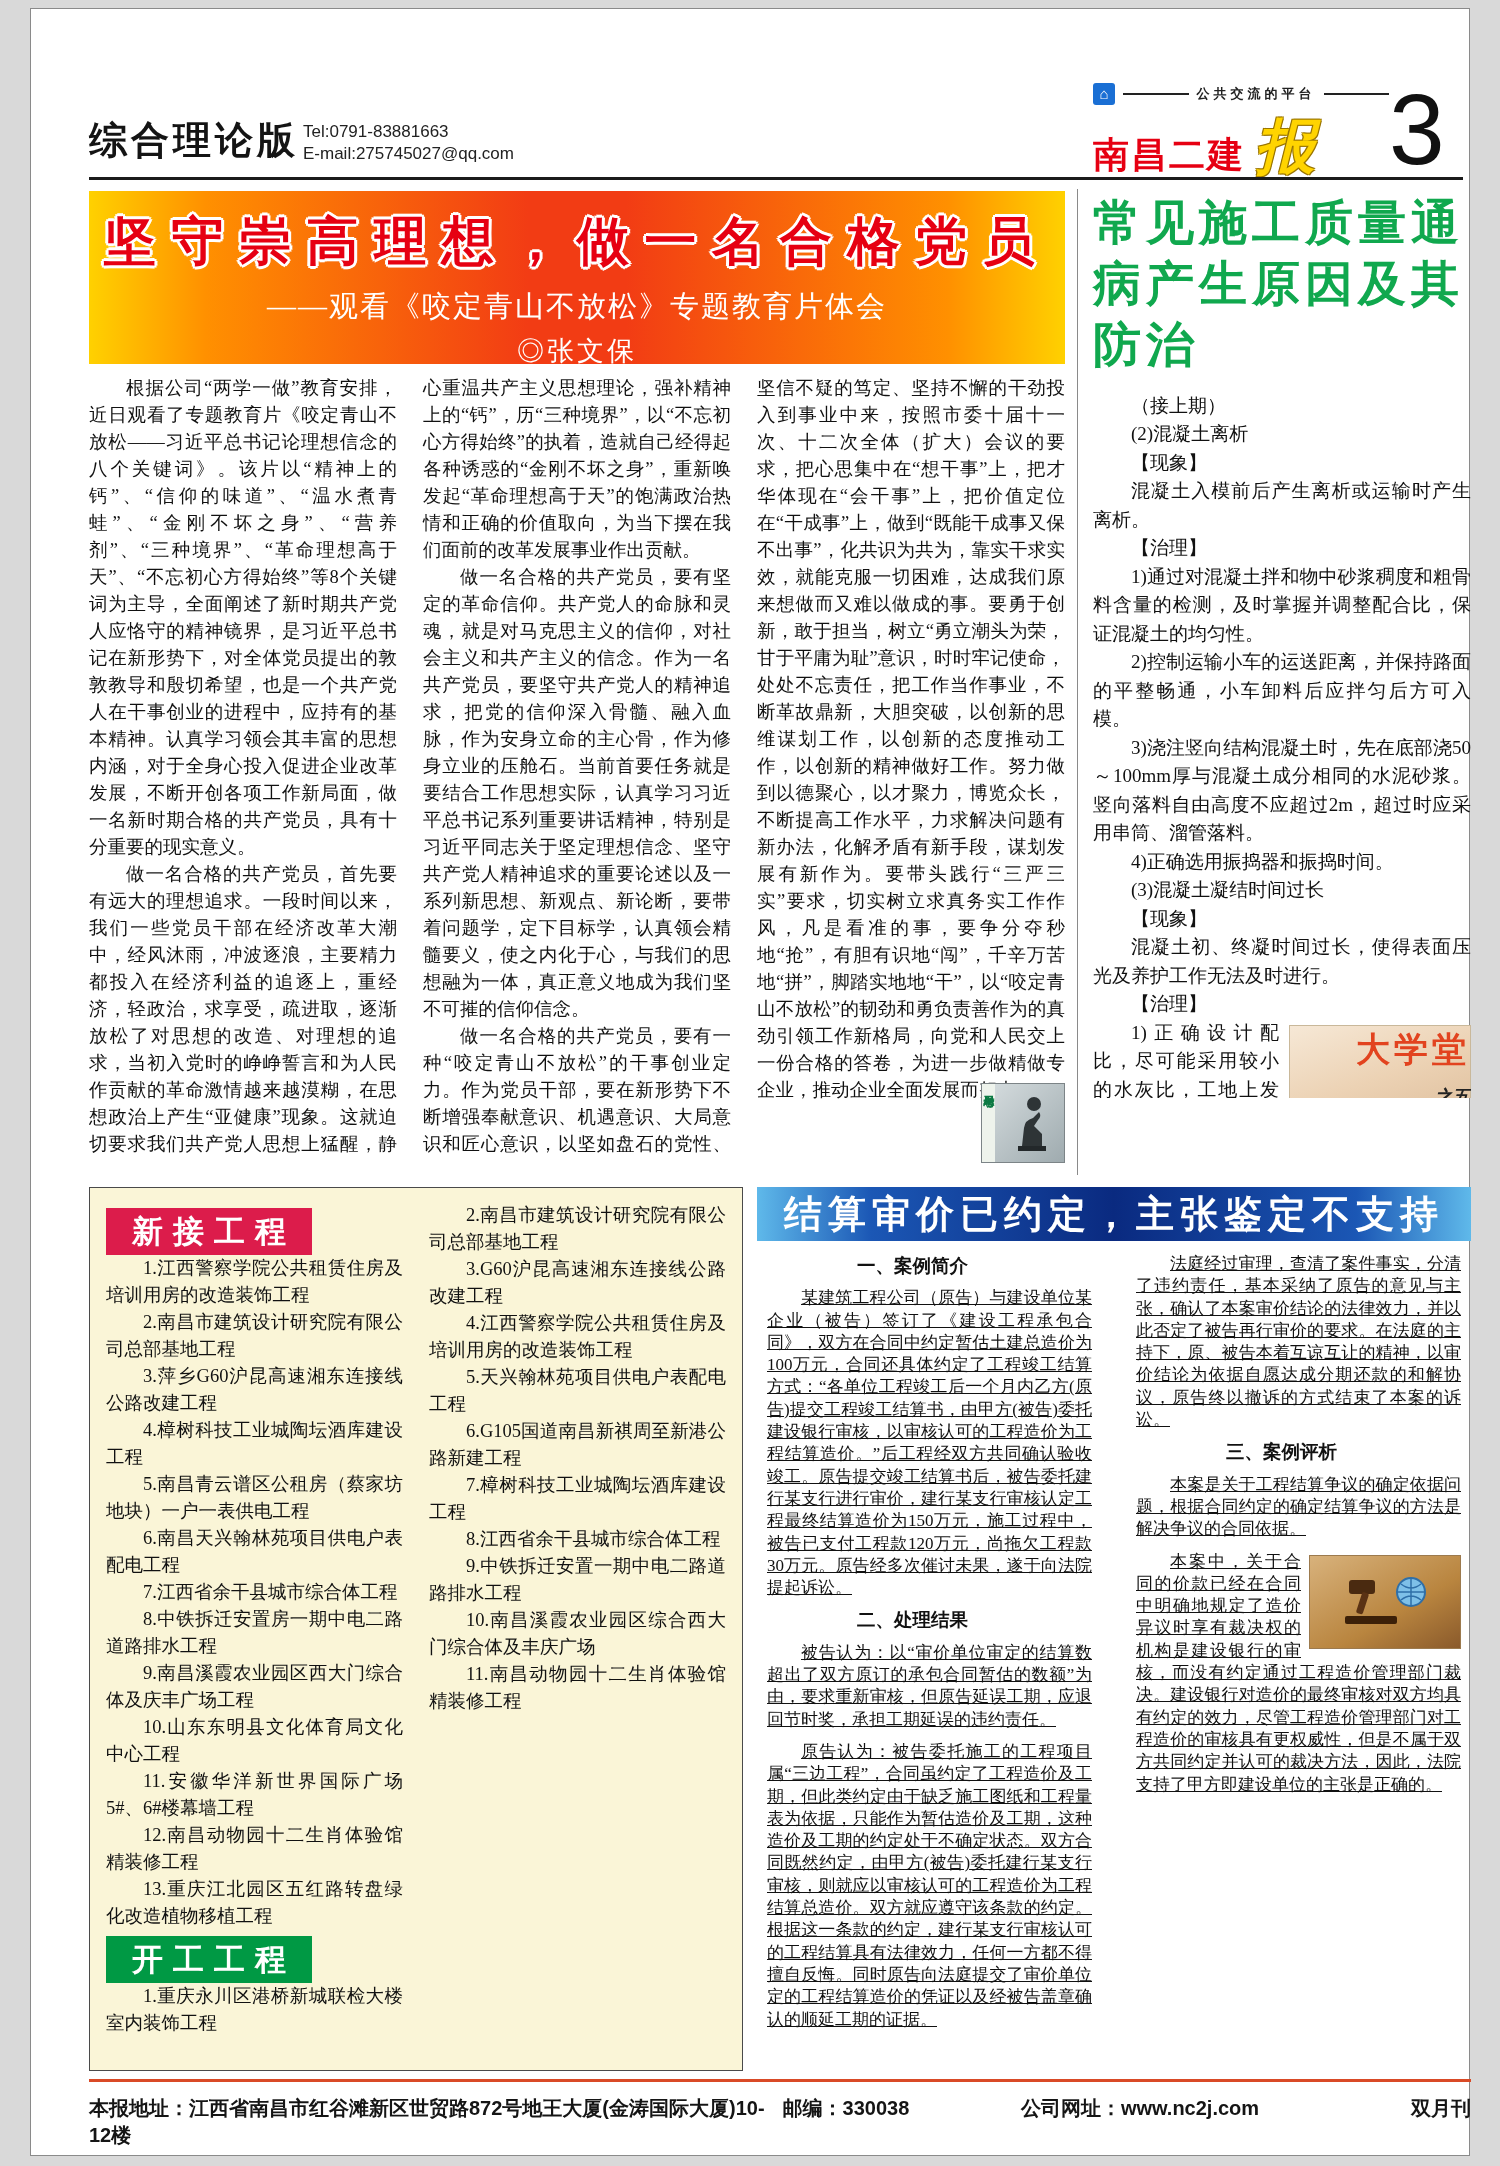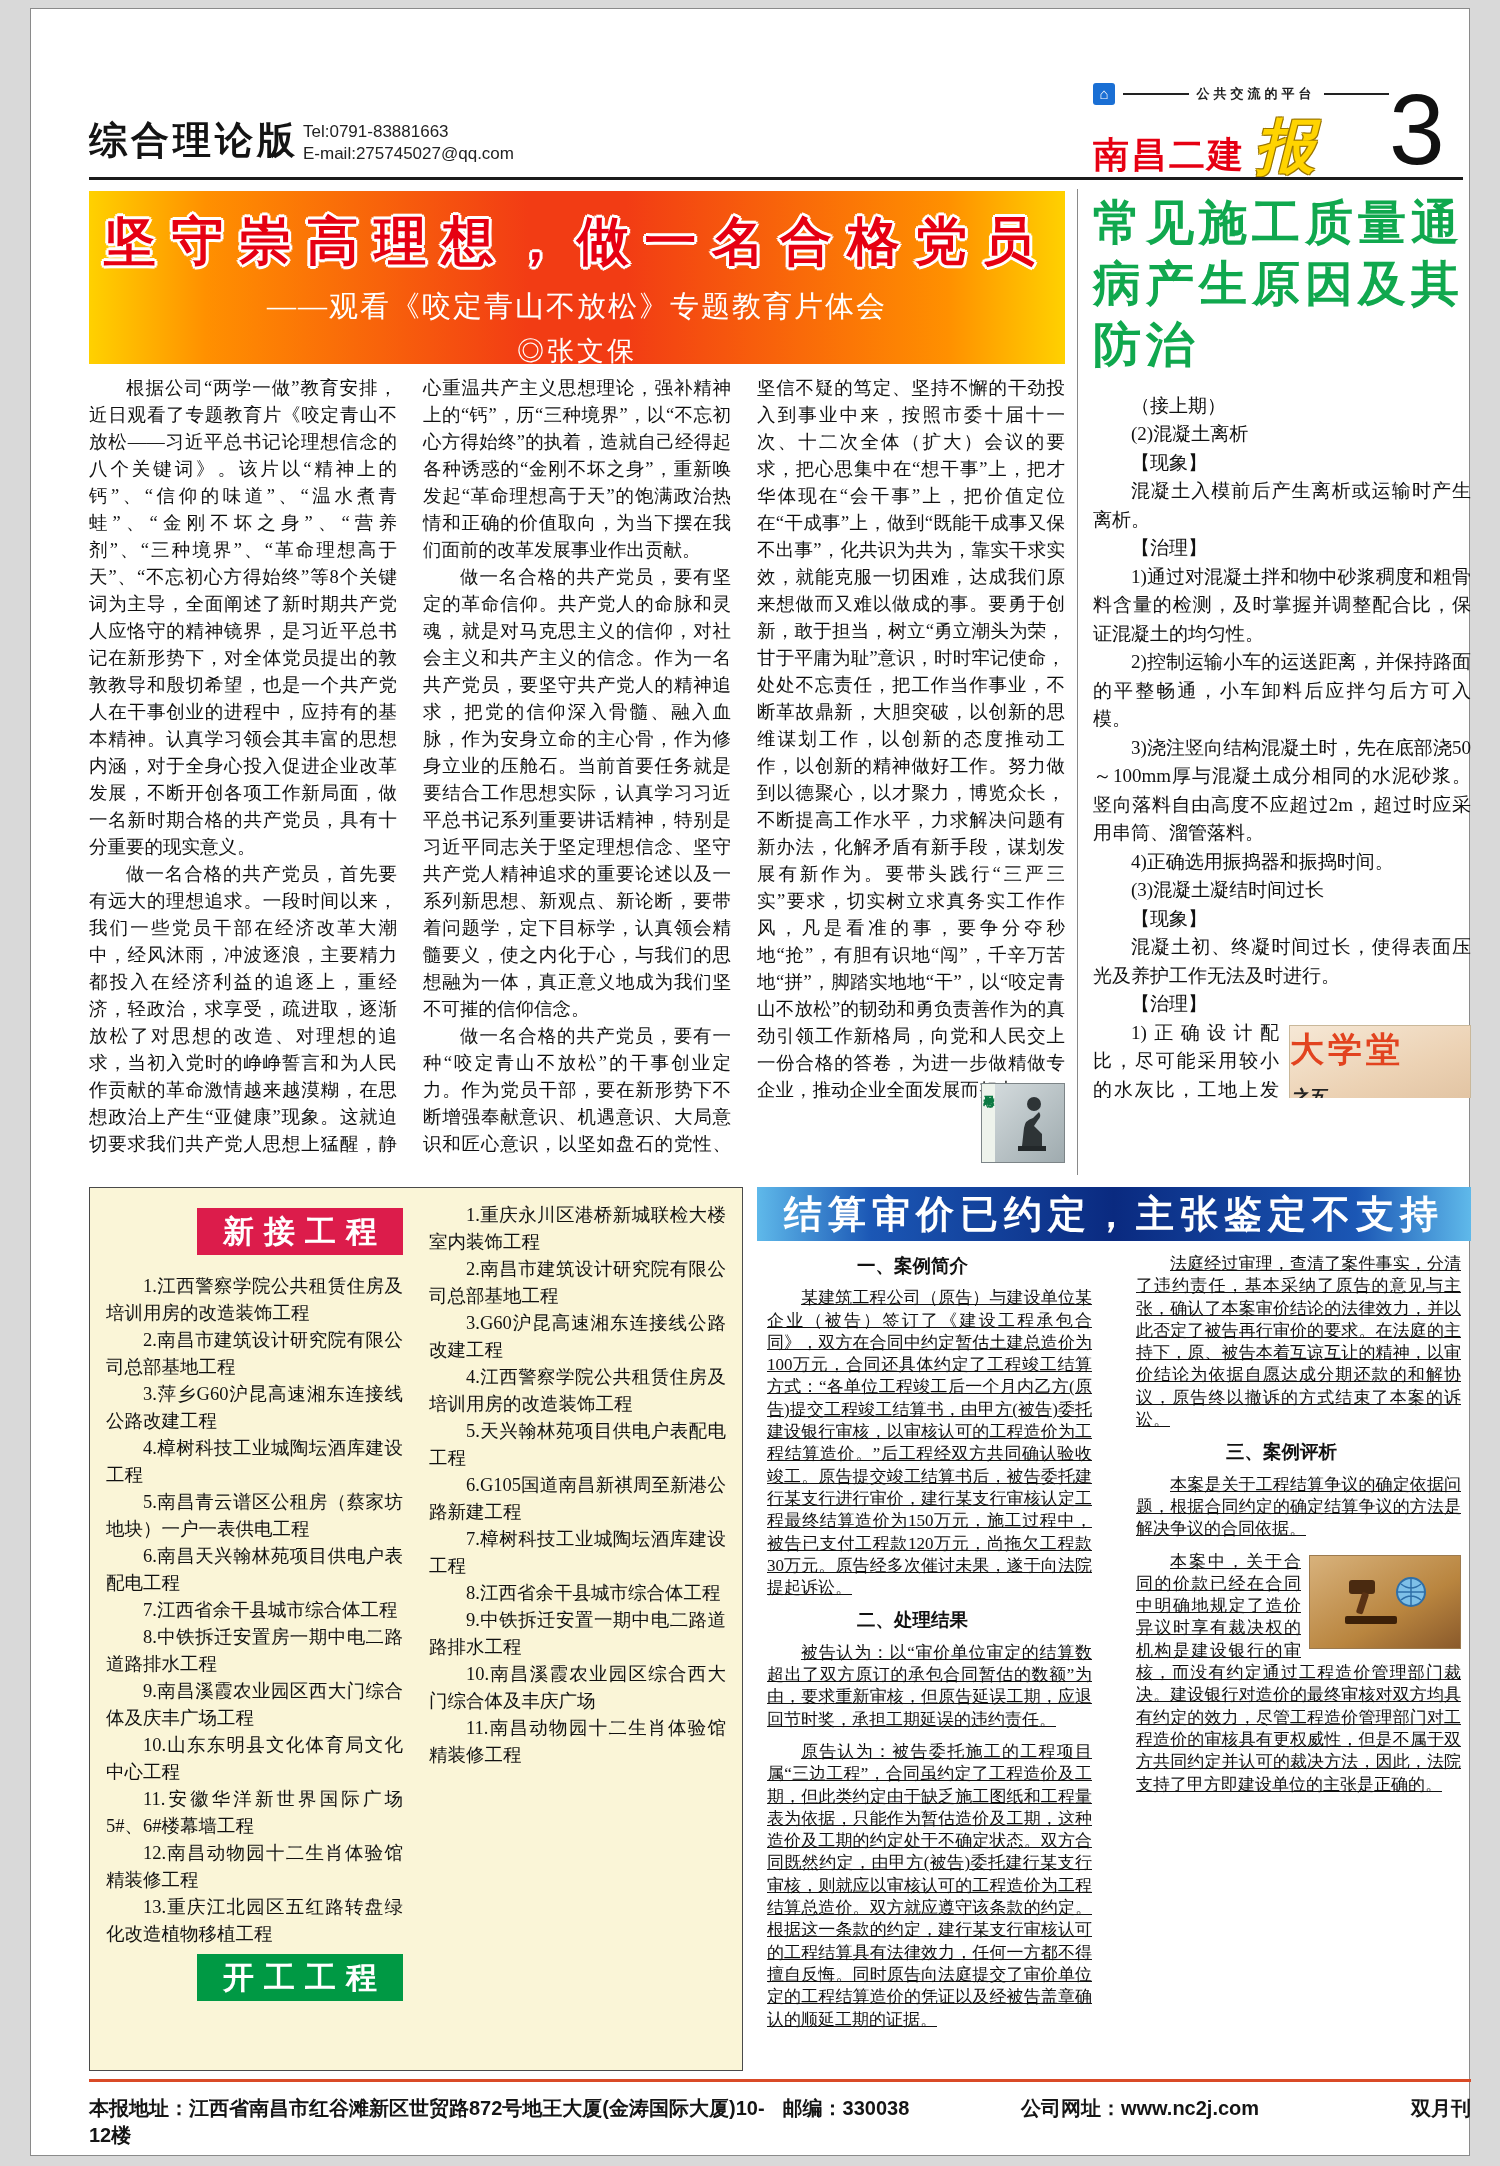--- a/index.html
+++ b/index.html
@@ -56,29 +56,29 @@
   .thinker svg{margin:auto;}
   
   .v-divider{position:absolute;left:1046px;top:180px;width:1px;height:986px;background:#8a8a8a;}
   .sidebar{position:absolute;left:1062px;top:184px;width:378px;}
   .green-title{font-family:"Liberation Sans",sans-serif;font-size:48px;font-weight:700;
     color:#10a84e;line-height:1.27;letter-spacing:5px;}
   .sb-body{margin-top:16px;height:706px;font-size:19px;line-height:28.5px;text-align:justify;overflow:hidden;}
   .sb-body p{margin:0;text-indent:2em;}
   .daxuetang{float:right;width:180px;height:88px;margin:6px 0 0 10px;border:1px solid #c9b89a;
     background:linear-gradient(160deg,#f6e8d6 0%,#ecd2b4 55%,#dfc09e 100%);
-    display:flex;flex-direction:column;align-items:flex-start;justify-content:center;gap:17px;}
+    display:flex;flex-direction:column;align-items:flex-end;justify-content:center;gap:17px;}
   .dx-main{font-size:34px;font-weight:bold;color:#e2431f;letter-spacing:4px;line-height:1;}
   .dx-sub{font-size:18px;font-weight:bold;font-style:italic;color:#222;margin-top:4px;line-height:1;}
   
   .panel{position:absolute;left:58px;top:1178px;width:654px;height:884px;box-sizing:border-box;
     background:#faf5d7;border:1px solid #4a4a4a;padding:14px 16px;
     column-count:2;column-gap:26px;column-fill:auto;
     font-size:18.5px;line-height:27px;text-align:justify;overflow:hidden;}
-  .badge-wrap{text-align:right;margin:6px 0 18px 0;}
+  .badge-wrap{text-align:left;margin:6px 0 0 0;}
   .badge{display:inline-block;color:#fff;font-family:"Liberation Sans",sans-serif;
     font-weight:bold;font-size:31px;letter-spacing:10px;padding:5px 16px 5px 26px;line-height:1.2;}
   .proj-section[data-kind="new"] .badge{background:#dc1c4b;}
   .proj-section[data-kind="start"] .badge{background:#009944;}
   .proj-section[data-kind="done"] .badge{background:#c9469c;}
   .proj-section p{margin:0;text-indent:2em;}
   
   .case{position:absolute;left:726px;top:1178px;width:714px;height:884px;}
   .case-title{height:54px;display:flex;align-items:center;justify-content:center;
     background:linear-gradient(90deg,#5fb9ea 0%,#1b57b5 16%,#0a2a80 50%,#1b57b5 84%,#5fb9ea 100%);

